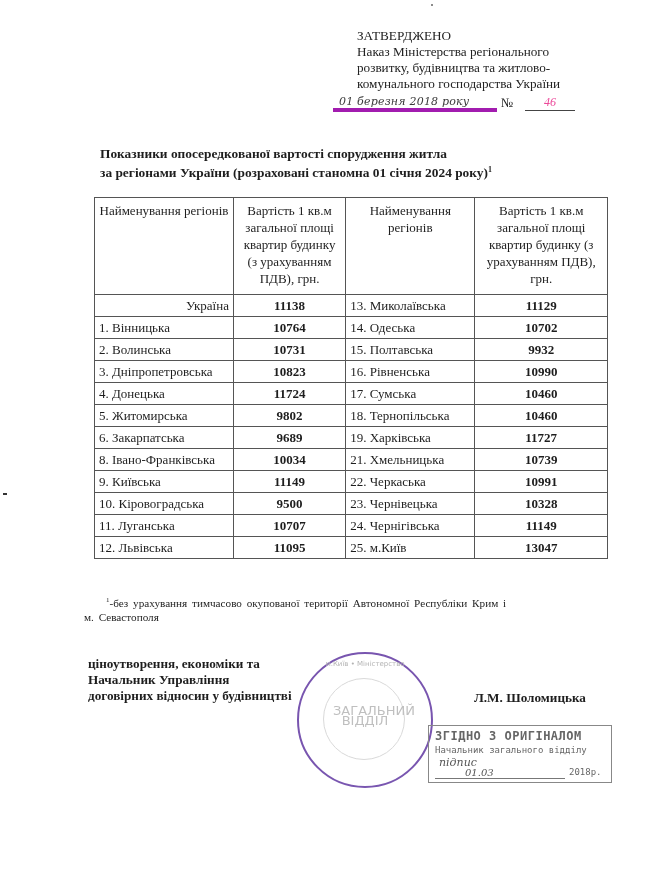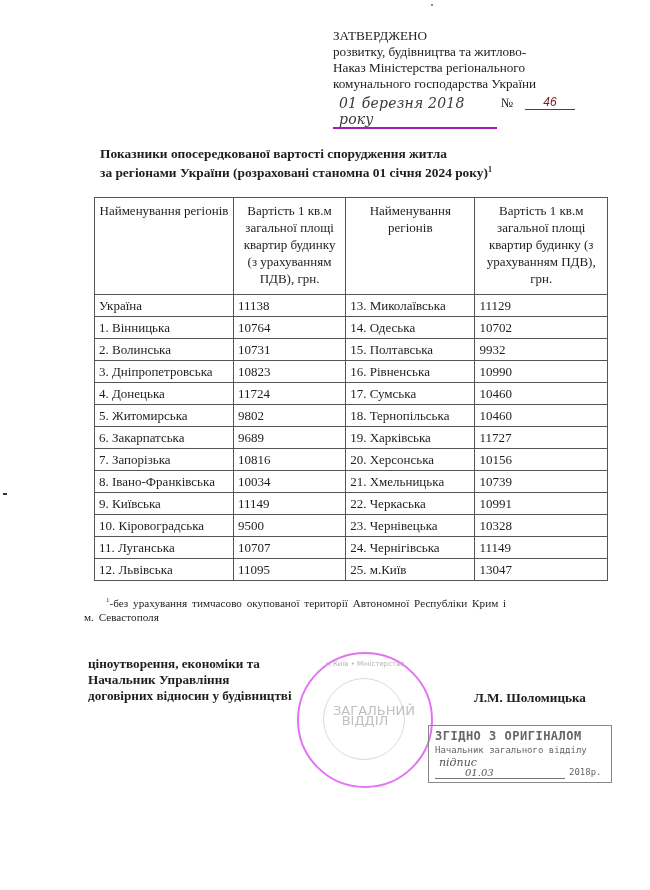--- a/index.html
+++ b/index.html
@@ -1,64 +1,64 @@
 <!DOCTYPE html>
 <html><head>
 <meta charset="utf-8">
 <style>
   html, body { margin: 0; padding: 0; }
   body {
     width: 650px; height: 890px; background: #ffffff; position: relative; overflow: hidden;
     font-family: "Liberation Serif", "DejaVu Serif", serif; color: #1e1e1e;
   }
   .approval { position: absolute; left: 333px; top: 28px; font-size: 13.2px; line-height: 16px; color: #222; }
-  .approval .line { white-space: nowrap; }
+  .approval .line { white-space: nowrap; margin-left: 24px; }
   .hand-row { position: absolute; left: 333px; top: 95px; width: 262px; height: 20px; font-size: 13px; }
-  .hand-date { position: absolute; left: 0; top: 0; width: 158px; border-bottom: 2px solid #a21caf;
-    font-family: "DejaVu Serif", serif; font-style: italic; font-size: 14px; color: #3a3a3a; padding-left: 6px; letter-spacing: 0.2px; }
+  .hand-date { position: absolute; left: 0; top: 0; width: 158px; border-bottom: 4px solid #a21caf;
+    font-family: "DejaVu Serif", serif; font-style: italic; font-size: 11px; color: #3a3a3a; padding-left: 6px; letter-spacing: 0.2px; }
   .num-sign { position: absolute; left: 168px; top: 0; font-size: 13px; }
   .hand-num { position: absolute; left: 192px; top: 0; width: 50px; border-bottom: 1px solid #444;
-    font-family: Liberation Sans, sans-serif; font-style: italic; font-size: 12px; color: #7f1d1d; text-align: center; }
+    font-family: Liberation Serif, serif; font-style: italic; font-size: 12px; color: #ec4899; text-align: center; }
   .title { position: absolute; left: 100px; top: 146px; width: 500px; text-align: left; font-weight: bold; font-size: 13.4px; line-height: 16px; }
   .title sup { font-size: 8px; }
   table.data { position: absolute; left: 94px; top: 197px; width: 514px; border-collapse: collapse; font-size: 13px; }
   table.data td, table.data th { border: 1.4px solid #555; padding: 0 4px; height: 21px; font-weight: normal; }
   table.data th { vertical-align: top; text-align: center; line-height: 17px; padding-top: 4px; height: 92px; }
   table.data td.name { text-align: left; }
-  table.data td.val { text-align: left; }
-  table.data td.center { text-align: left; }
+  table.data td.val { text-align: center; font-weight: bold; }
+  table.data td.center { text-align: right; }
   .col1 { width: 130px; } .col2 { width: 105px; } .col3 { width: 121px; } .col4 { width: 124px; }
   .footnote { position: absolute; left: 84px; top: 593px; width: 520px; font-size: 11.2px; line-height: 14px; word-spacing: 2px; }
   .footnote .first { padding-left: 22px; }
   .footnote sup { font-size: 7px; }
   .sign-title { position: absolute; left: 88px; top: 656px; font-weight: bold; font-size: 13.2px; line-height: 16px; }
   .sign-name { position: absolute; left: 474px; top: 690px; font-weight: bold; font-size: 13.2px; }
-  .seal { position: absolute; left: 297px; top: 652px; width: 132px; height: 132px; border: 2px solid #d946ef; border-radius: 50%; opacity: 0.75; }
+  .seal { position: absolute; left: 297px; top: 652px; width: 132px; height: 132px; border: 2px solid #4c1d95; border-radius: 50%; opacity: 0.75; }
   .seal .inner { position: absolute; left: 24px; top: 24px; width: 80px; height: 80px; border: 1px solid #ccc; border-radius: 50%; }
   .seal .ring-text { position: absolute; left: 0; top: 6px; width: 132px; text-align: center; font-family: "DejaVu Sans", sans-serif; font-size: 7px; color: #999; }
   .seal .center-text { position: absolute; left: 34px; top: 52px; width: 64px; text-align: center; font-family: "DejaVu Sans", sans-serif; font-size: 13px; color: #aaa; line-height: 10px; }
   .stamp { position: absolute; left: 428px; top: 725px; width: 182px; height: 56px; border: 1.5px solid #888; font-family: "DejaVu Sans Mono", monospace; color: #666; }
   .stamp .s1 { position: absolute; left: 6px; top: 3px; font-size: 12px; font-weight: bold; letter-spacing: 0.5px; }
   .stamp .s2 { position: absolute; left: 6px; top: 19px; font-size: 9px; }
   .stamp .s3 { position: absolute; left: 10px; top: 30px; font-family: "DejaVu Serif", serif; font-style: italic; font-size: 11px; color: #555; }
   .stamp .s4 { position: absolute; left: 6px; top: 41px; width: 130px; border-bottom: 1px solid #777; font-family: "DejaVu Serif", serif; font-style: italic; font-size: 10px; color: #555; padding-left: 30px; box-sizing: border-box; }
   .stamp .s5 { position: absolute; left: 140px; top: 41px; font-size: 9px; }
   .mark { position: absolute; left: 3px; top: 493px; width: 4px; height: 1.5px; background: #333; }
   .dot { position: absolute; left: 431px; top: 4px; width: 2px; height: 2px; background: #666; border-radius: 50%; }
 </style>
 </head>
 <body>
 
 <div class="dot"></div>
 <div class="mark"></div>
 
 <div class="approval">
   <div class="line">ЗАТВЕРДЖЕНО</div>
+  <div class="line">Наказ Міністерства регіонального</div>
   <div class="line">розвитку, будівництва та житлово-</div>
-  <div class="line">Наказ Міністерства регіонального</div>
   <div class="line">комунального господарства України</div>
 </div>
 <div class="hand-row">
   <span class="hand-date">01 березня 2018 року</span>
   <span class="num-sign">№</span>
   <span class="hand-num">46</span>
 </div>
 
 <div class="title">
   <div>Показники опосередкованої вартості спорудження житла</div>
@@ -117,26 +117,20 @@
         <td class="name">18. Тернопільська</td>
         <td class="val">10460</td>
       </tr>
       <tr>
         <td class="name">6. Закарпатська</td>
         <td class="val">9689</td>
         <td class="name">19. Харківська</td>
         <td class="val">11727</td>
       </tr>
       <tr>
-        <td class="name">7. Запорізька</td>
-        <td class="val">10816</td>
-        <td class="name">20. Херсонська</td>
-        <td class="val">10156</td>
-      </tr>
-      <tr>
         <td class="name">8. Івано-Франківська</td>
         <td class="val">10034</td>
         <td class="name">21. Хмельницька</td>
         <td class="val">10739</td>
       </tr>
       <tr>
         <td class="name">9. Київська</td>
         <td class="val">11149</td>
         <td class="name">22. Черкаська</td>
         <td class="val">10991</td>

